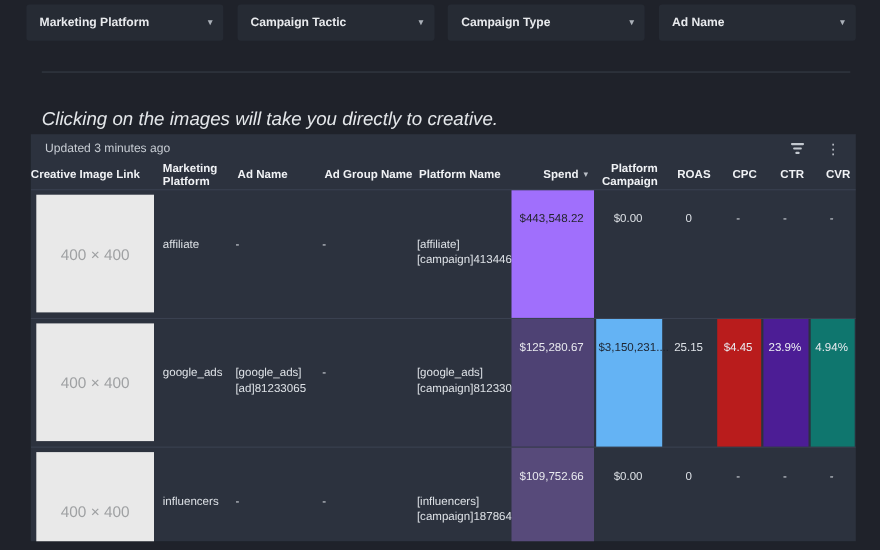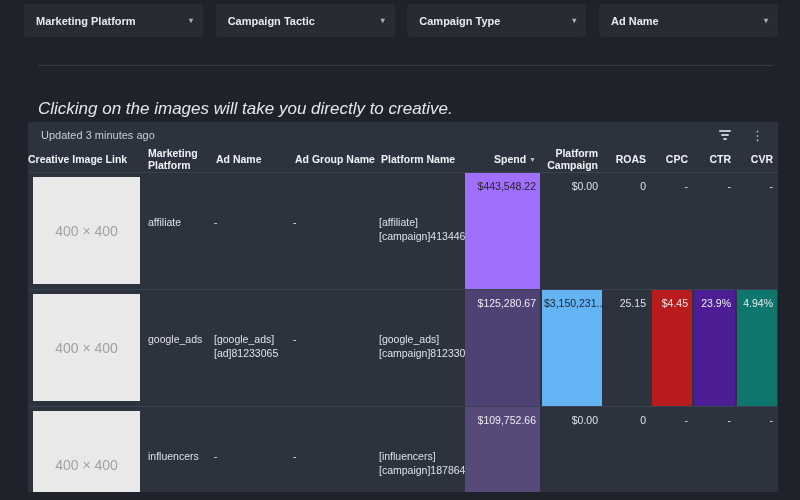--- a/index.html
+++ b/index.html
@@ -80,22 +80,22 @@
   }
   .text-cell { padding-top:7px; white-space:pre-line; line-height:1.3;margin-top:36px; }
   .text-cell.c-mp { padding-left:2px; }
   .img-box {
     width:107px; height:107px; margin:4px 12px 0 5px;
     background:#e9e9e9; color:#9fa1a3;
     display:flex; align-items:center; justify-content:center;
     font-size:14px; cursor:pointer;
   }
   .num .fill {
-    height:100%; margin:0 1px; padding:7px 4px 0 2px;
-    text-align:right; line-height:1.2;
+    height:100%; margin:0 1px; padding:20px 4px 0 2px;
+    text-align:center; line-height:1.2;
   }
 </style>
 </head>
 <body>
 
 <div class="filter-bar">
   <div class="dropdown">
     <span>Marketing Platform</span>
     <span class="caret">▾</span>
   </div>

